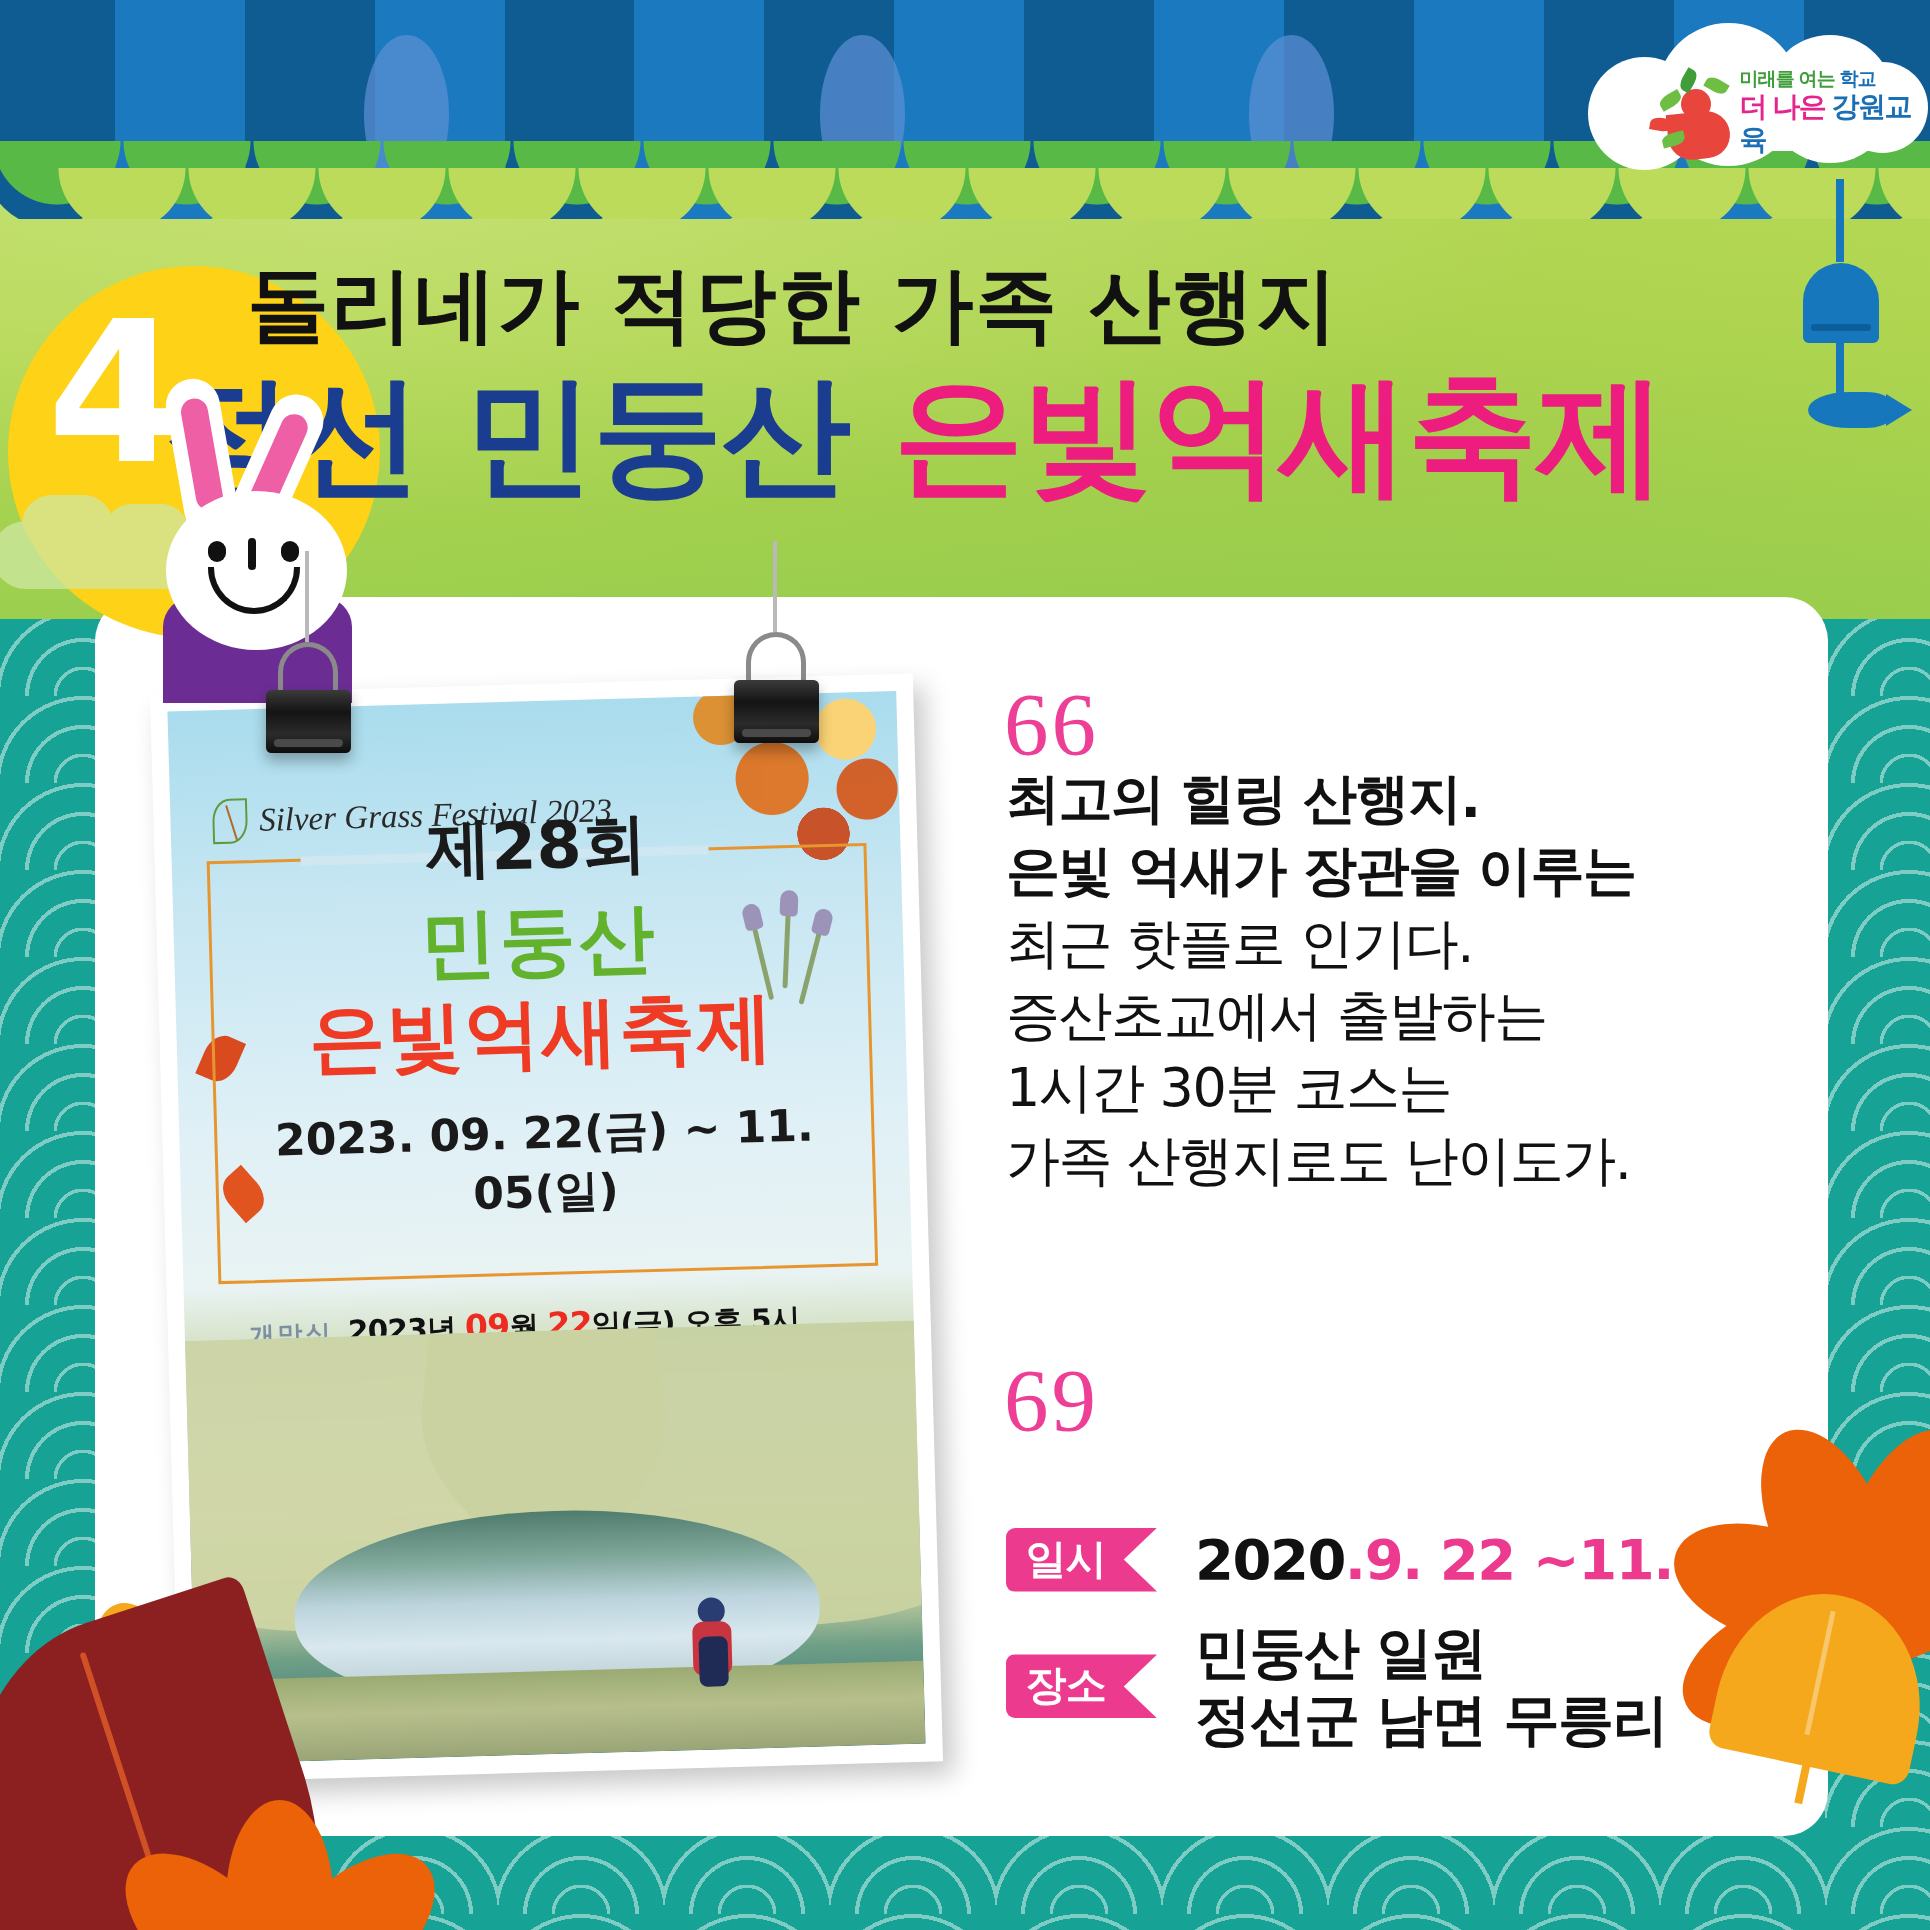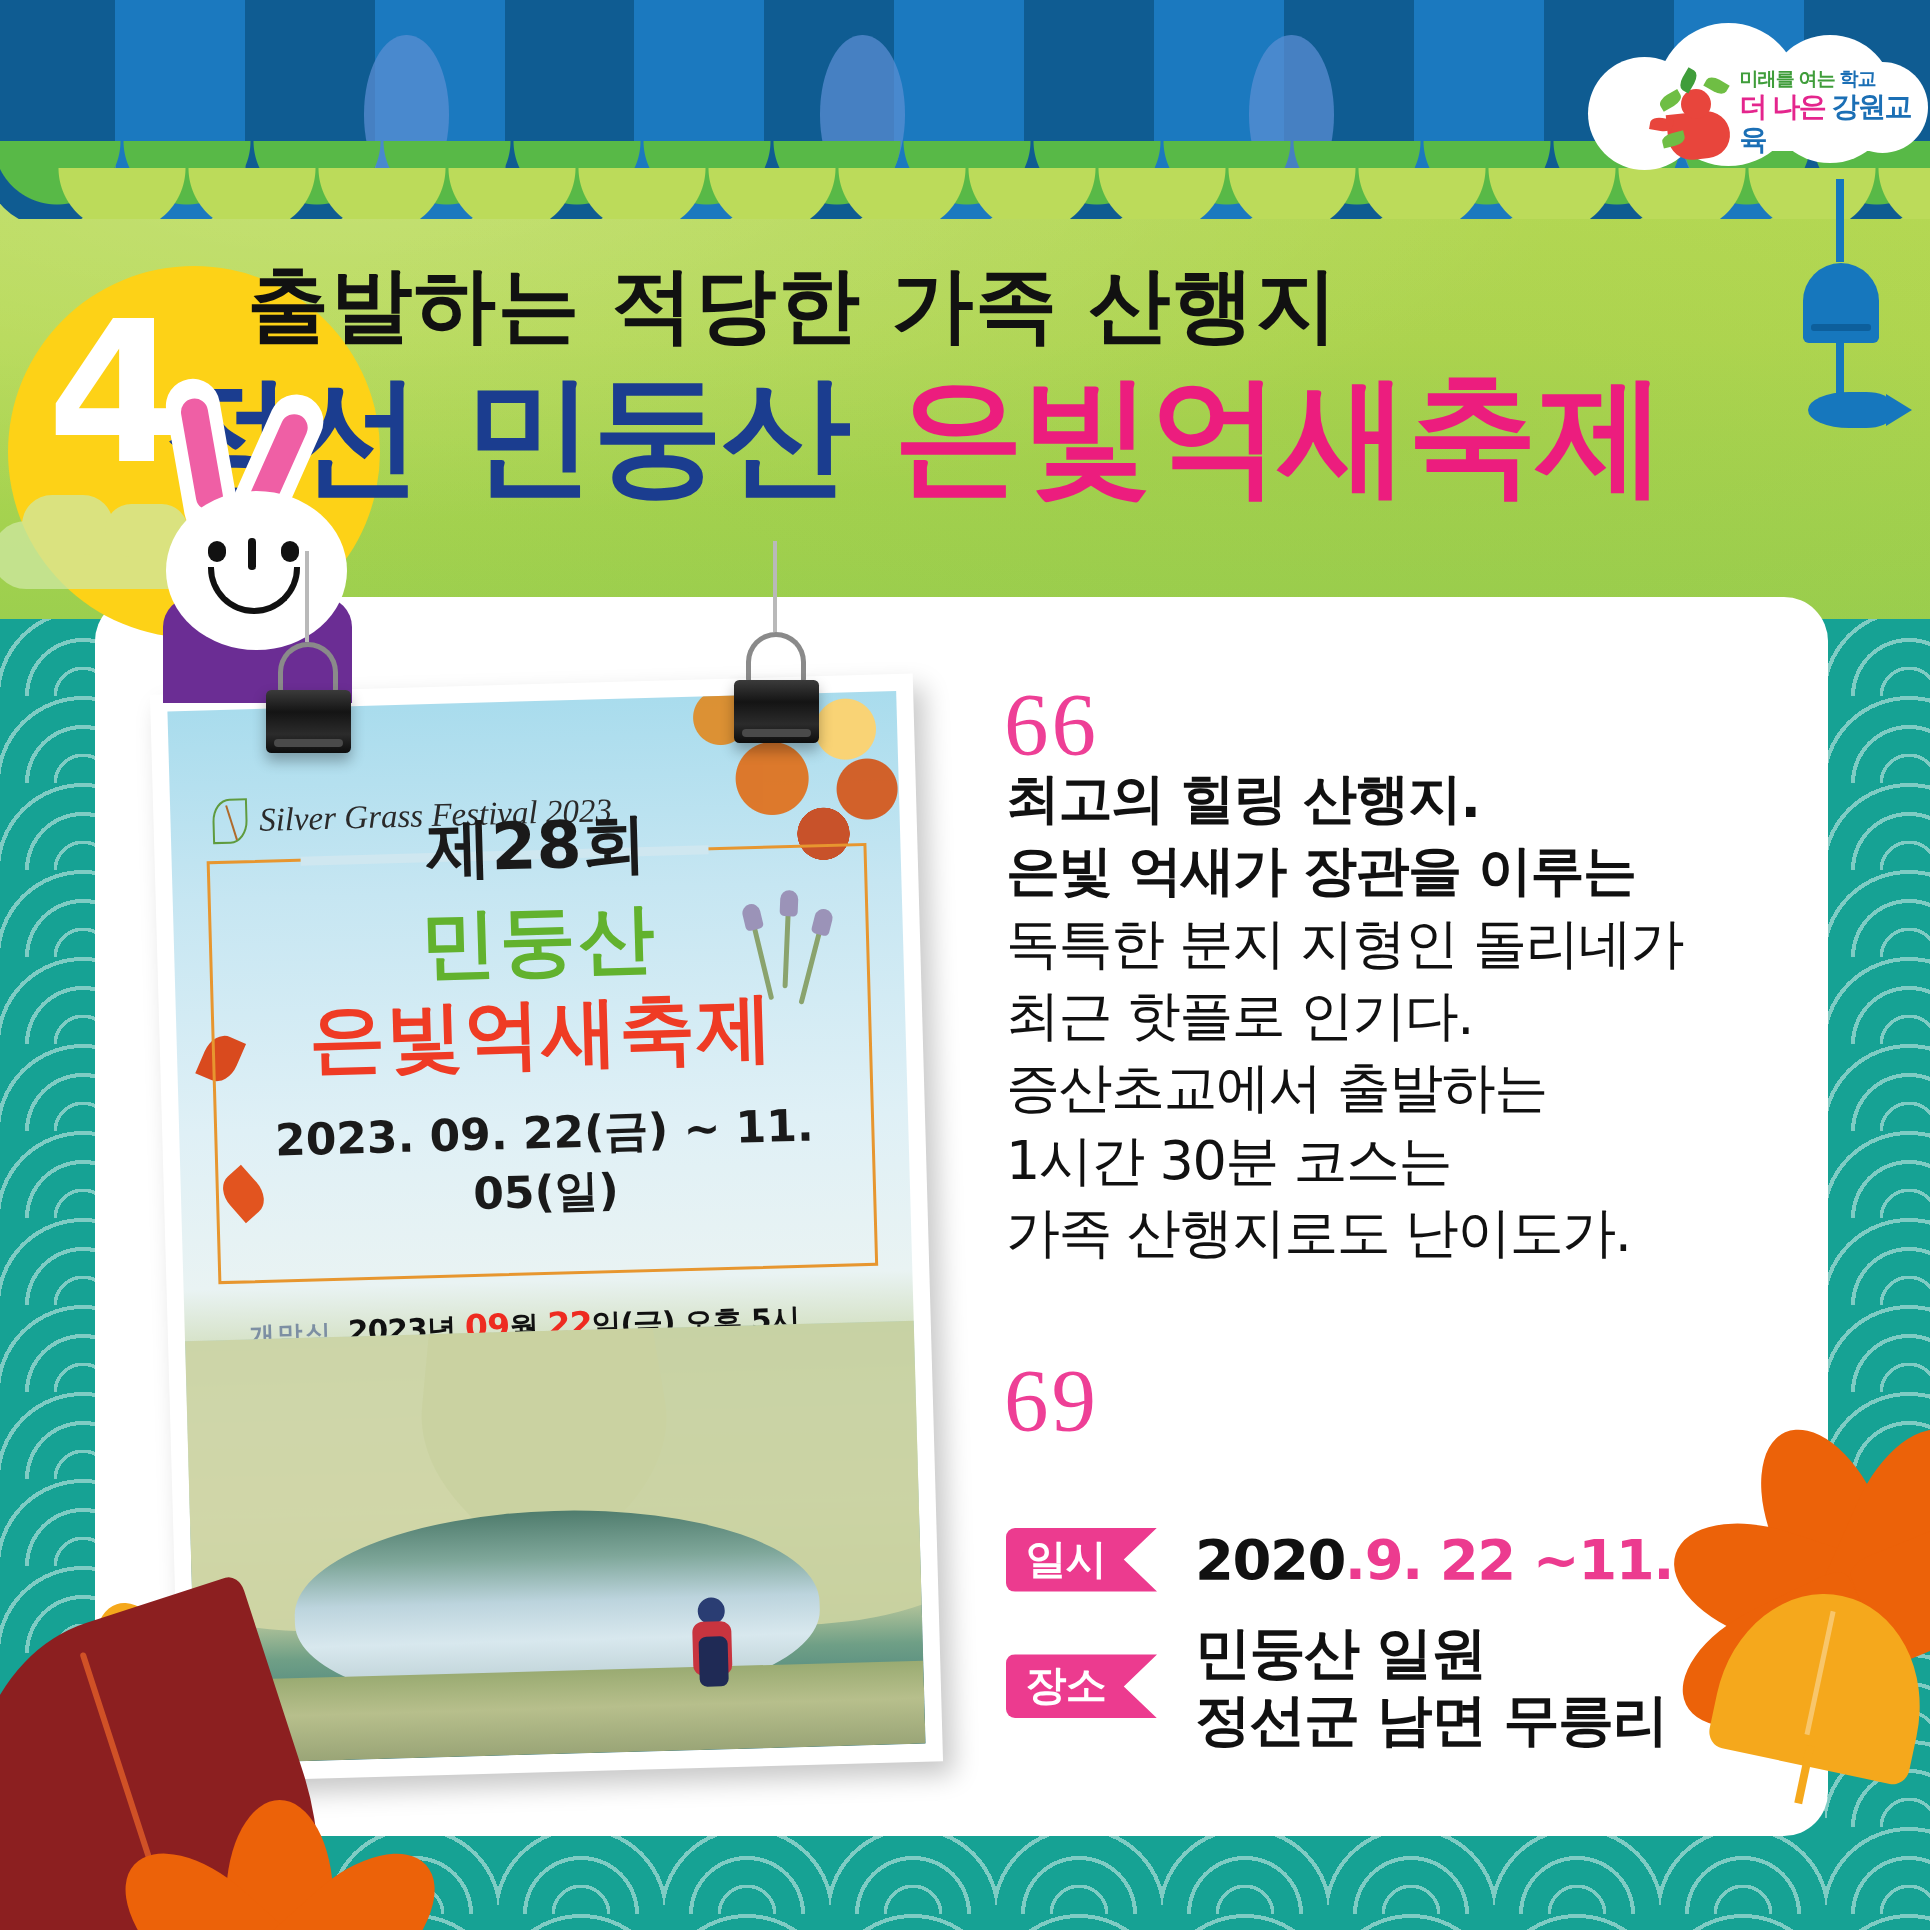--- a/index.html
+++ b/index.html
@@ -346,21 +346,21 @@
         <span class="g">미래를 여는</span>
         <span class="b">학교</span>
       </div>
       <div class="logo-t2">
         <span class="pk">더 나은</span>
         <span class="bl">강원교육</span>
       </div>
     </div>
   </div>
 
-  <div class="subtitle">출발하는 적당한 가족 산행지</div>
+  <div class="subtitle">돌리네가 적당한 가족 산행지</div>
   <div class="maintitle">
     <span class="navy">정선 민둥산</span>
     <span class="pink">은빛억새축제</span>
   </div>
 
   <div class="card"></div>
 
   <div class="poster-wrap">
     <div class="poster">
       <div class="poster-inner">
@@ -425,21 +425,20 @@
   <div class="clip clip2">
     <div class="str"></div>
       <div class="loop"></div>
       <div class="body"></div>
   </div>
 
   <div class="quote-open">66</div>
   <div class="quote-body">
     <div class="q-line strong">최고의 힐링 산행지.</div>
     <div class="q-line strong">은빛 억새가 장관을 이루는</div>
-    <div class="q-line">독특한 분지 지형인 돌리네가</div>
     <div class="q-line">최근 핫플로 인기다.</div>
     <div class="q-line">증산초교에서 출발하는</div>
     <div class="q-line">1시간 30분 코스는</div>
     <div class="q-line">가족 산행지로도 난이도가.</div>
   </div>
   <div class="quote-close">69</div>
 
   <div class="info">
     <div class="info-row">
       <div class="ribbon">일시</div>

